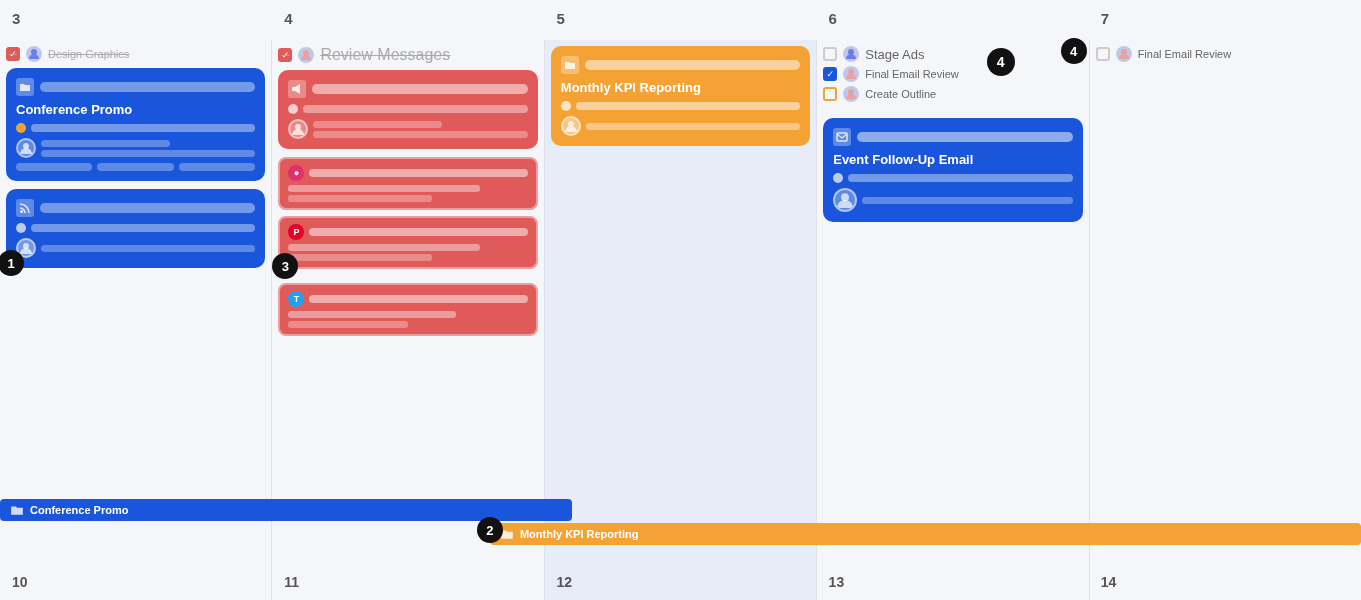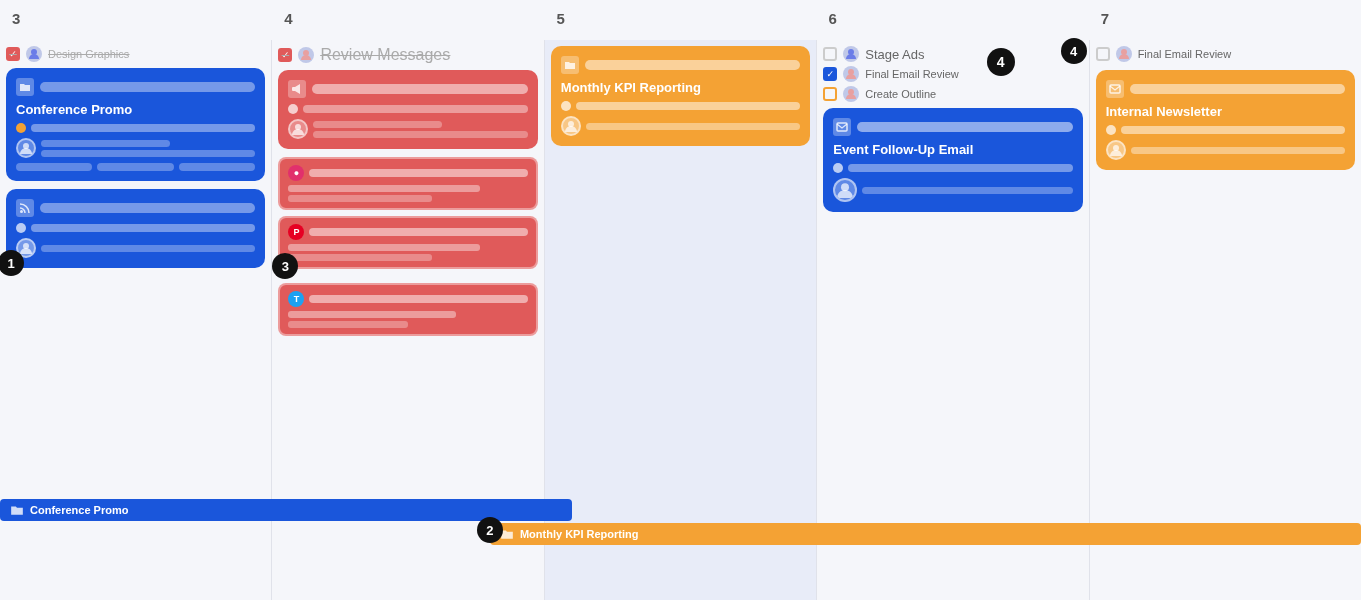--- a/index.html
+++ b/index.html
@@ -493,21 +493,21 @@
       <div class="todo-item" style="margin-bottom:4px;">
         <div class="todo-checkbox checked-blue" style="background:#1a56db;border-color:#1a56db;color:white;font-size:9px;">✓</div>
         <div class="todo-avatar">
           <svg viewBox="0 0 12 12" fill="none">
               <circle cx="6" cy="4" r="3" fill="#e8a0a0"></circle>
               <path d="M1 11c0-2.76 2.24-5 5-5s5 2.24 5 5" fill="#e8a0a0"></path>
             </svg>
         </div>
         <span style="font-size:11px;color:#666;">Final Email Review</span>
       </div>
-      <div class="todo-item" style="margin-bottom:6px;">
+      <div class="todo-item" style="margin-bottom:16px;">
         <div class="todo-checkbox" style="border-color:#f4a234;border-radius:3px;"></div>
         <div class="todo-avatar">
           <svg viewBox="0 0 12 12" fill="none">
               <circle cx="6" cy="4" r="3" fill="#e8a0a0"></circle>
               <path d="M1 11c0-2.76 2.24-5 5-5s5 2.24 5 5" fill="#e8a0a0"></path>
             </svg>
         </div>
         <span style="font-size:11px;color:#666;">Create Outline</span>
       </div>
 
@@ -546,47 +546,20 @@
         <div class="todo-checkbox" style="border-color:#ccc;"></div>
         <div class="todo-avatar">
           <svg viewBox="0 0 12 12" fill="none">
               <circle cx="6" cy="4" r="3" fill="#e8a0a0"></circle>
               <path d="M1 11c0-2.76 2.24-5 5-5s5 2.24 5 5" fill="#e8a0a0"></path>
             </svg>
         </div>
         <span style="font-size:11px;color:#666;">Final Email Review</span>
       </div>
 
-      <div class="card card-orange" style="margin-top:8px;">
-        <div class="card-header-row">
-          <div class="card-icon card-icon-email">
-            <svg width="12" height="10" viewBox="0 0 12 10" fill="none">
-                <rect x="1" y="1" width="10" height="8" rx="1" stroke="rgba(255,255,255,0.8)" stroke-width="1.5" fill="none"></rect>
-                <path d="M1 2l5 4 5-4" stroke="rgba(255,255,255,0.8)" stroke-width="1.2" fill="none"></path>
-              </svg>
-          </div>
-          <div style="flex:1;height:10px;border-radius:5px;background:rgba(255,255,255,0.5);"></div>
-        </div>
-        <div class="card-title">Internal Newsletter</div>
-        <div class="card-row">
-          <div class="card-dot card-dot-white"></div>
-          <div class="card-bar" style="background:rgba(255,255,255,0.5);"></div>
-        </div>
-        <div class="card-footer-row">
-          <div class="card-footer-avatar" style="background:rgba(255,255,255,0.4);">
-            <svg width="12" height="12" viewBox="0 0 12 12" fill="none">
-                <circle cx="6" cy="4" r="3" fill="rgba(255,255,255,0.7)"></circle>
-                <path d="M0 12c0-3.31 2.69-6 6-6s6 2.69 6 6" fill="rgba(255,255,255,0.7)"></path>
-              </svg>
-          </div>
-          <div class="card-footer-bars">
-            <div class="card-footer-bar card-footer-bar-full" style="background:rgba(255,255,255,0.4);"></div>
-          </div>
-        </div>
-      </div>
     </div>
 
   </div>
 
   <div class="timeline-area">
     <div class="timeline-bar timeline-bar-blue" style="left:0;width:42%;top:4px;">
       <svg width="14" height="12" viewBox="0 0 12 10" fill="none">
           <path d="M1 2h4l1 1h5v6H1V2z" fill="rgba(255,255,255,0.8)"></path>
         </svg>
       <span>Conference Promo</span>
@@ -594,16 +567,23 @@
     <div class="timeline-bar timeline-bar-orange" style="left:36%;right:0;top:28px;">
       <svg width="14" height="12" viewBox="0 0 12 10" fill="none">
           <path d="M1 2h4l1 1h5v6H1V2z" fill="rgba(255,255,255,0.8)"></path>
         </svg>
       <span>Monthly KPI Reporting</span>
     </div>
 
     <div class="badge-circle" style="left:36%;bottom:2px;width:26px;height:26px;font-size:13px;transform:translateX(-13px);">2</div>
   </div>
 
+  <div class="bottom-headers">
+    <div class="bottom-header">10</div>
+    <div class="bottom-header">11</div>
+    <div class="bottom-header">12</div>
+    <div class="bottom-header">13</div>
+    <div class="bottom-header">14</div>
+  </div>
 
   <div class="badge-circle" style="left:72.5%;top:48px;width:28px;height:28px;font-size:14px;">4</div>
 
 </div>
 
 </body></html>

